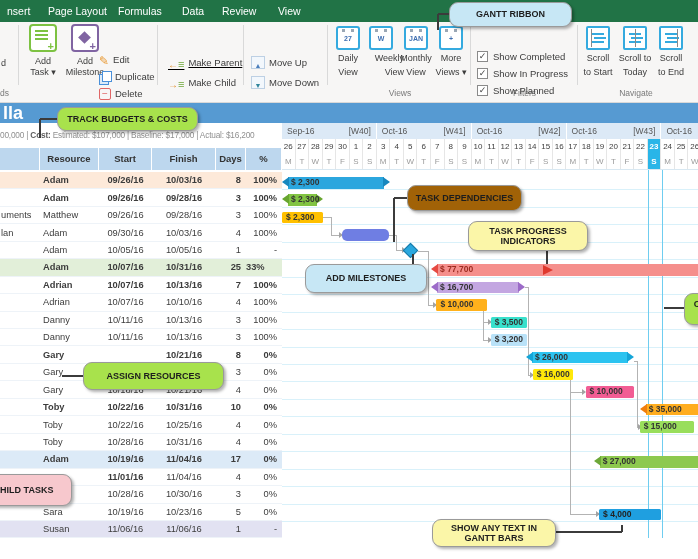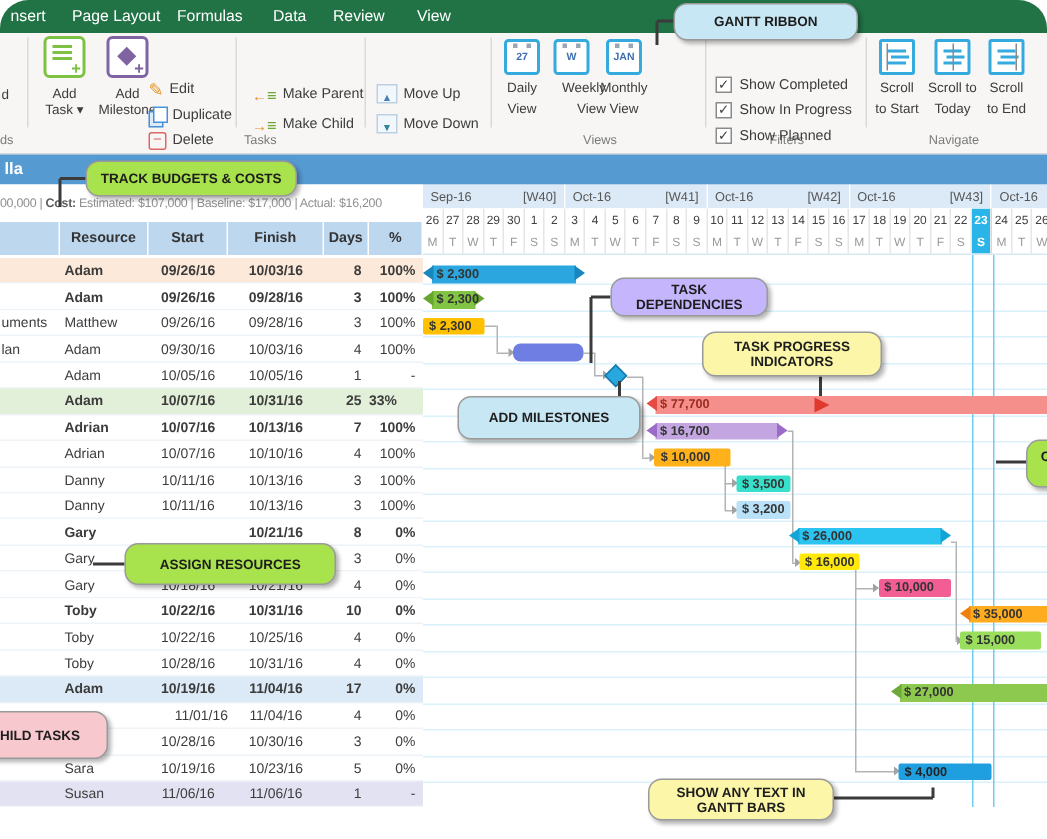--- a/index.html
+++ b/index.html
@@ -1,19 +1,19 @@
 <!DOCTYPE html>
 <html><head>
 <meta charset="utf-8">
 <style>
   * { margin:0; padding:0; box-sizing:border-box; }
   html,body { background:#fff; }
   #screen {
     position:relative; width:698px; height:559px; overflow:hidden;
-    font-family:"Liberation Sans","DejaVu Sans",sans-serif; background:#fff;border-radius:19px;
+    font-family:"Liberation Sans","DejaVu Sans",sans-serif; background:#fff;
   }
   
   #tabbar { position:absolute; left:0; top:0; width:698px; height:22px; background:#217346; }
   .tab { position:absolute; top:0; height:22px; line-height:22px; color:#fff; font-size:10.5px; padding:0 4px; }
   #ribbon { position:absolute; left:0; top:22px; width:698px; height:81px; background:#f7f6f5; border-bottom:1px solid #d8d8d8; }
   .rsep { position:absolute; top:3px; height:60px; width:1px; background:#d9d9d9; }
   .grouplabel { position:absolute; top:66px; font-size:8.5px; color:#7a7a7a; text-align:center; }
   .bigbtn { position:absolute; top:2px; text-align:center; cursor:pointer; }
   .bigbtn .lbl { font-size:9px; color:#3c3c3c; line-height:11px; }
   .smallbtn { position:absolute; display:flex; align-items:center; height:15px; cursor:pointer; }
@@ -47,21 +47,21 @@
   .icon-move-down::before { content:"▼"; color:#31859C; font-size:7px; }
   .cal { width:24px; height:24px; border:2px solid #35AADF; border-radius:3px; background:#fff; margin:0 auto; position:relative;
          display:flex; align-items:center; justify-content:center; font-size:7px; font-weight:bold; color:#3E6EB0; }
   .cal::before { content:""; position:absolute; top:1px; left:4px; width:3px; height:3px; background:#9aa7b5; box-shadow:9px 0 #9aa7b5; }
   .scrollicon { width:24px; height:24px; border:2px solid #35AADF; border-radius:2px; background:#fff; margin:0 auto; position:relative; }
   .scrollicon::before { content:""; position:absolute; left:4px; top:5px; width:12px; height:2px; background:#35AADF;
          box-shadow:2px 4px 0 #35AADF, 0 8px 0 #35AADF; }
   .scrollicon.v-start::after, .scrollicon.v-today::after, .scrollicon.v-end::after { content:""; position:absolute; top:1px; width:1px; height:18px; background:#8a8a8a; }
   .scrollicon.v-start::after { left:3px; } .scrollicon.v-today::after { left:10px; } .scrollicon.v-end::after { right:3px; }
   
-  #titlebar { position:absolute; left:0; top:103px; width:698px; height:20px; background:#569AD2; color:#fff; font-size:11px; font-weight:bold; line-height:20px; padding-left:3px; }
+  #titlebar { position:absolute; left:0; top:103px; width:698px; height:20px; background:#569AD2; color:#fff; font-size:18px; font-weight:bold; line-height:20px; padding-left:3px; }
   #budgetline { position:absolute; left:0; top:123px; width:282px; height:25px; background:#fff; font-size:8.3px; color:#909090; line-height:25px; white-space:nowrap; letter-spacing:-0.2px; }
   #budgetline b { color:#5f5f5f; }
   
   #weeksrow { position:absolute; left:282px; top:123px; width:416px; height:16px; display:flex; overflow:hidden; }
   .weekblock { height:16px; background:#DCE9F6; border-right:1px solid #fff; font-size:8.5px; color:#555; display:flex; justify-content:space-between; align-items:center; padding:0 5px; white-space:nowrap; flex:none; }
   #daysrow, #lettersrow { position:absolute; left:282px; width:416px; display:flex; overflow:hidden; background:#fff; }
   #daysrow { top:139px; height:15px; }
   #lettersrow { top:154px; height:16px; border-bottom:1px solid #d8e8f2; }
   .daycell { flex:none; text-align:center; font-size:8px; color:#404040; line-height:15px; border-right:1px solid #e6e6e6; }
   .lettercell { flex:none; text-align:center; font-size:8px; color:#9a9a9a; line-height:15px; border-right:1px solid #e6e6e6; }
@@ -107,39 +107,38 @@
     </div>
   <div id="ribbon">
       <div class="edgefrag" style="left: 1px; top: 36px;">d</div>
       <div class="edgefrag" style="left: 0px; top: 66px; color: rgb(122, 122, 122); font-size: 8.5px;">ds</div>
       <div class="rsep" style="left: 18px;"></div>
       <div class="rsep" style="left: 157px;"></div>
       <div class="rsep" style="left: 243px;"></div>
       <div class="rsep" style="left: 327px;"></div>
       <div class="rsep" style="left: 470px;"></div>
       <div class="rsep" style="left: 577px;"></div>
-      <div class="grouplabel" style="left: 20px; width: 307px;">Tasks</div>
       <div class="grouplabel" style="left: 330px; width: 140px;">Views</div>
       <div class="grouplabel" style="left: 472px; width: 105px;">Filters</div>
       <div class="grouplabel" style="left: 577px; width: 118px;">Navigate</div>
       <div class="bigbtn" style="left: 22px; width: 42px;"><div class="icon icon-add-task"></div><div class="lbl">Add</div><div class="lbl">Task ▾</div></div>
       <div class="bigbtn" style="left: 60px; width: 50px;"><div class="icon icon-add-milestone"></div><div class="lbl">Add</div><div class="lbl">Milestone</div></div>
       <div class="smallbtn" style="left: 99px; top: 30px;">
         <div class="icon icon-edit"></div>
         <div class="lbl">Edit</div>
       </div>
       <div class="smallbtn" style="left: 99px; top: 47px;">
         <div class="icon icon-duplicate"></div>
         <div class="lbl">Duplicate</div>
       </div>
       <div class="smallbtn" style="left: 99px; top: 64px;">
         <div class="icon icon-delete"></div>
         <div class="lbl">Delete</div>
       </div>
-      <div class="smallbtn" style="left: 168px; top: 33px;">
+      <div class="smallbtn" style="left: 168px; top: 33px; text-decoration: underline;">
         <div class="icon icon-make-parent"></div>
         <div class="lbl">Make Parent</div>
       </div>
       <div class="smallbtn" style="left: 168px; top: 53px;">
         <div class="icon icon-make-child"></div>
         <div class="lbl">Make Child</div>
       </div>
       <div class="smallbtn" style="left: 251px; top: 33px;">
         <div class="icon icon-move-up"></div>
         <div class="lbl">Move Up</div>
@@ -155,20 +154,25 @@
       </div>
       <div class="viewbtn" style="left: 358px; text-align: right;">
         <div class="cal">W</div>
         <div class="lbl">Weekly</div>
         <div class="lbl">View</div>
       </div>
       <div class="viewbtn" style="left: 393px;">
         <div class="cal">JAN</div>
         <div class="lbl">Monthly</div>
         <div class="lbl">View</div>
+      </div>
+      <div class="viewbtn" style="left: 428px;">
+        <div class="cal">+</div>
+        <div class="lbl">More</div>
+        <div class="lbl">Views ▾</div>
       </div>
       <div class="checkrow" style="left: 477px; top: 29px;">
         <div class="checkbox">✓</div>
         <div class="lbl">Show Completed</div>
       </div>
       <div class="checkrow" style="left: 477px; top: 46px;">
         <div class="checkbox">✓</div>
         <div class="lbl">Show In Progress</div>
       </div>
       <div class="checkrow" style="left: 477px; top: 63px;">
@@ -424,21 +428,21 @@
         <div class="tcell" style="width: 40px; padding-left: 1px;"></div>
         <div class="tcell" style="width: 59px; padding-left: 3px;">Adam</div>
         <div class="tcell" style="width: 53px; text-align: center;">10/19/16</div>
         <div class="tcell" style="width: 64px; text-align: center;">11/04/16</div>
         <div class="tcell" style="width: 30px; text-align: right; padding-right: 5px;">17</div>
         <div class="tcell" style="width: 36px; text-align: right; padding-right: 5px;">0%</div>
       </div>
       <div class="trow" style="top: 298.65px; height: 17.45px; background: rgb(255, 255, 255); align-items: center;">
         <div class="tcell" style="width: 40px; padding-left: 1px;"></div>
         <div class="tcell" style="width: 59px; padding-left: 3px;"></div>
-        <div class="tcell" style="width: 53px; text-align: right;">11/01/16</div>
+        <div class="tcell" style="width: 53px; text-align: center; font-weight: bold;">11/01/16</div>
         <div class="tcell" style="width: 64px; text-align: center;">11/04/16</div>
         <div class="tcell" style="width: 30px; text-align: right; padding-right: 5px;">4</div>
         <div class="tcell" style="width: 36px; text-align: right; padding-right: 5px;">0%</div>
       </div>
       <div class="trow" style="top: 316.1px; height: 17.45px; background: rgb(255, 255, 255); align-items: center;">
         <div class="tcell" style="width: 40px; padding-left: 1px;"></div>
         <div class="tcell" style="width: 59px; padding-left: 3px;"></div>
         <div class="tcell" style="width: 53px; text-align: center;">10/28/16</div>
         <div class="tcell" style="width: 64px; text-align: center;">10/30/16</div>
         <div class="tcell" style="width: 30px; text-align: right; padding-right: 5px;">3</div>
@@ -585,21 +589,21 @@
     </div>
   <div id="callout-layer">
       <div class="connseg" style="left: 438px; top: 13px; width: 11px; height: 2px; background: rgb(59, 59, 59);"></div>
       <div class="connseg" style="left: 437px; top: 14px; width: 2px; height: 16px; background: rgb(59, 59, 59);"></div>
       <div class="callout" style="left: 449px; top: 2px; width: 123px; height: 25px; background: rgb(199, 231, 245);">GANTT RIBBON</div>
       <div class="connseg" style="left: 40px; top: 118px; width: 17px; height: 2px; background: rgb(59, 59, 59);"></div>
       <div class="connseg" style="left: 39px; top: 119px; width: 2px; height: 19px; background: rgb(59, 59, 59);"></div>
       <div class="callout" style="left: 57px; top: 107px; width: 141px; height: 24px; background: rgb(168, 226, 76);">TRACK BUDGETS &amp; COSTS</div>
       <div class="connseg" style="left: 394px; top: 197px; width: 13px; height: 2px; background: rgb(59, 59, 59);"></div>
       <div class="connseg" style="left: 393px; top: 198px; width: 2px; height: 44px; background: rgb(59, 59, 59);"></div>
-      <div class="callout" style="left: 407px; top: 185px; width: 105px; height: 26px; background: #c4b5fd;">TASK DEPENDENCIES</div>
+      <div class="callout" style="left: 407px; top: 185px; width: 115px; height: 26px; background: #a16207;">TASK DEPENDENCIES</div>
       <div class="connseg" style="left: 546px; top: 251px; width: 2px; height: 13px; background: rgb(59, 59, 59);"></div>
       <div class="callout" style="left: 468px; top: 221px; width: 120px; height: 30px; background: rgb(251, 246, 168);">TASK PROGRESS
 INDICATORS</div>
       <div class="connseg" style="left: 412px; top: 254px; width: 2px; height: 10px; background: rgb(59, 59, 59);"></div>
       <div class="callout" style="left: 305px; top: 264px; width: 122px; height: 29px; background: rgb(199, 231, 245);">ADD MILESTONES</div>
       <div class="connseg" style="left: 62px; top: 375px; width: 21px; height: 2px; background: rgb(59, 59, 59);"></div>
       <div class="callout" style="left: 83px; top: 362px; width: 141px; height: 28px; background: rgb(168, 226, 76);">ASSIGN RESOURCES</div>
       <div class="callout" style="left: -34px; top: 474px; width: 106px; height: 32px; background: rgb(247, 200, 205);">&amp; CHILD TASKS</div>
       <div class="connseg" style="left: 556px; top: 531px; width: 66px; height: 2px; background: rgb(59, 59, 59);"></div>
       <div class="connseg" style="left: 621px; top: 525px; width: 2px; height: 7px; background: rgb(59, 59, 59);"></div>

